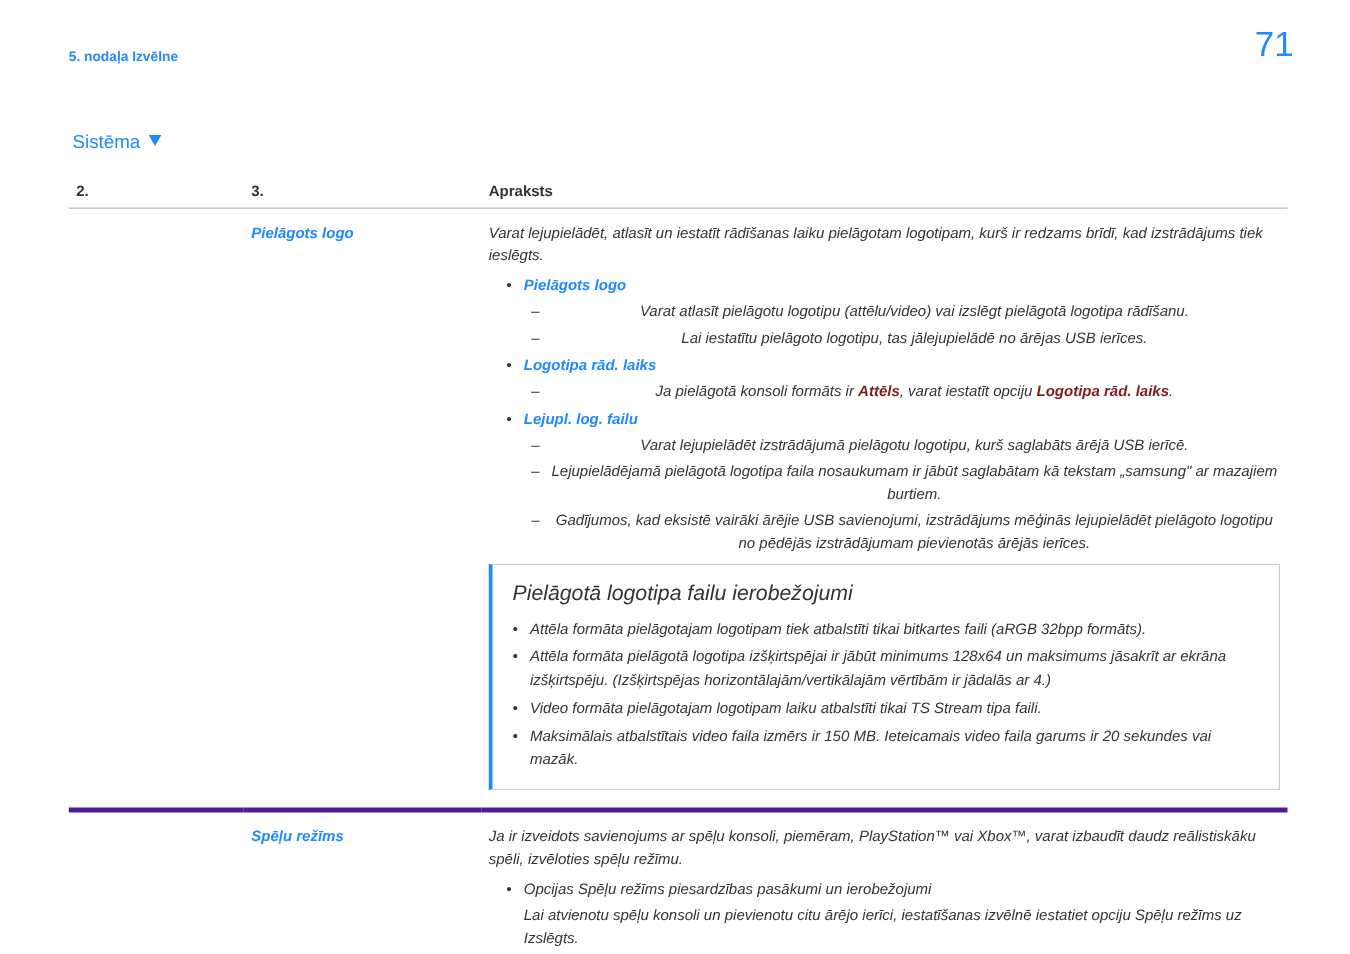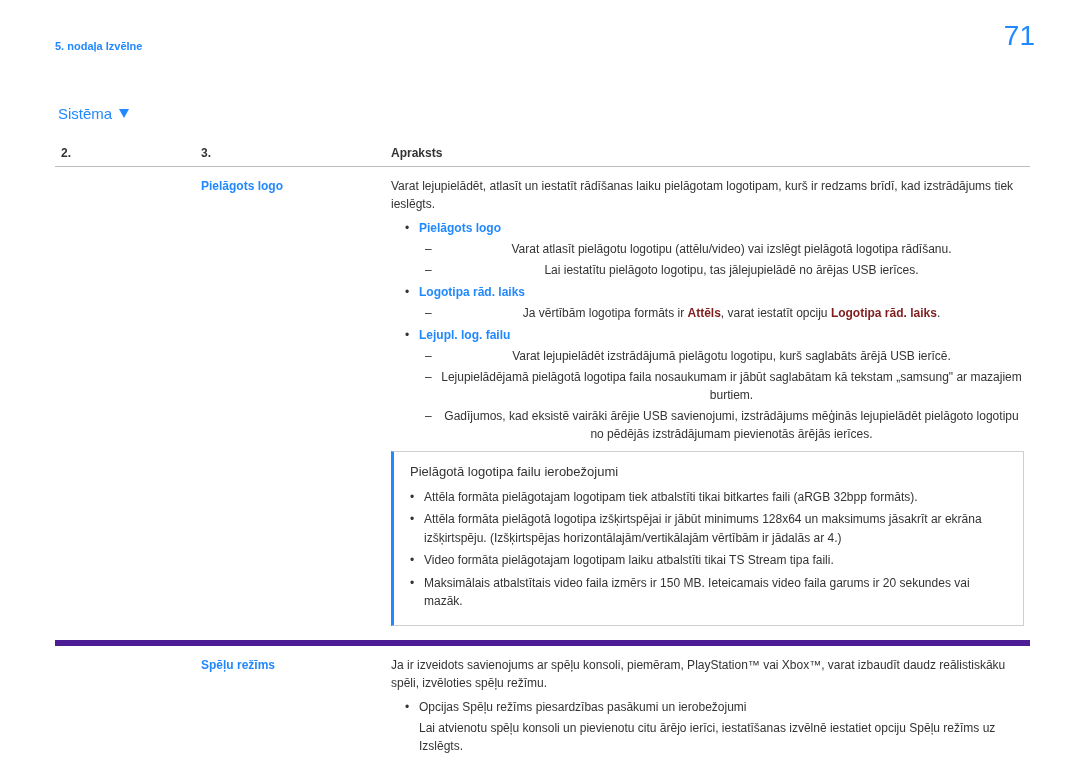--- a/index.html
+++ b/index.html
@@ -58,22 +58,23 @@
     font-size: 12px;
     font-weight: 700;
     color: #333;
     padding: 6px 6px;
     border-bottom: 1px solid #bbb;
   }
   .content-table td {
     vertical-align: top;
     font-size: 12px;
     padding: 10px 6px 12px 6px;
-    border-bottom: 6px solid #4c1d95;
+    border-bottom: 4px solid #4c1d95;
     line-height: 1.5;
+    font-style: italic;
   }
   .co11 { width: 140px; }
   .col2 { width: 190px; }
   .feature-name { color: #2189ff; font-weight: 600; }
   .subhead-link { color: #2189ff; font-weight: 600; }
   .inline-link { color: #7f1d1d; font-weight: 600; }
   ul.bulleted { list-style: none; padding-left: 10px; margin-top: 6px; }
   ul.bulleted > li { margin-bottom: 4px; position: relative; padding-left: 18px; }
   ul.bulleted > li::before {
     content: "•"; position: absolute; left: 4px; color: #333;
@@ -83,21 +84,21 @@
   ul.dashed > li::before {
     content: "‒"; position: absolute; left: 0; color: #333;
   }
   .info-box {
     border: 1px solid #cfcfcf;
     border-left: 3px solid #2189ff;
     padding: 10px 14px 10px 16px;
     margin-top: 8px;
     margin-bottom: 2px;
   }
-  .info-box-title { font-size: 13px; color: #333; margin-bottom: 6px; }
+  .info-box-title { font-size: 17px; color: #333; margin-bottom: 6px; }
   .info-box ul { list-style: none; padding-left: 0; }
   .info-box ul li { position: relative; padding-left: 14px; margin-bottom: 4px; line-height: 1.55; }
   .info-box ul li::before { content: "•"; position: absolute; left: 0; }
 </style>
 </head>
 <body>
 
 <div class="page-number">71</div>
 <a class="chapter-link">5. nodaļa Izvēlne</a>
 
@@ -126,21 +127,21 @@
             <span class="subhead-link">Pielāgots logo</span>
             <ul class="dashed">
               <li>Varat atlasīt pielāgotu logotipu (attēlu/video) vai izslēgt pielāgotā logotipa rādīšanu.</li>
               <li>Lai iestatītu pielāgoto logotipu, tas jālejupielādē no ārējas USB ierīces.</li>
             </ul>
           </li>
           <li>
             <span class="subhead-link">Logotipa rād. laiks</span>
             <ul class="dashed">
               <li>
-                <span>Ja vērtībām logotipa formāts ir </span><span class="inline-link">Attēls</span><span>, varat iestatīt opciju </span><span class="inline-link">Logotipa rād. laiks</span><span>.</span>
+                <span>Ja pielāgotā konsoli formāts ir </span><span class="inline-link">Attēls</span><span>, varat iestatīt opciju </span><span class="inline-link">Logotipa rād. laiks</span><span>.</span>
               </li>
             </ul>
           </li>
           <li>
             <span class="subhead-link">Lejupl. log. failu</span>
             <ul class="dashed">
               <li>Varat lejupielādēt izstrādājumā pielāgotu logotipu, kurš saglabāts ārējā USB ierīcē.</li>
               <li>Lejupielādējamā pielāgotā logotipa faila nosaukumam ir jābūt saglabātam kā tekstam „samsung" ar mazajiem burtiem.</li>
               <li>Gadījumos, kad eksistē vairāki ārējie USB savienojumi, izstrādājums mēģinās lejupielādēt pielāgoto logotipu no pēdējās izstrādājumam pievienotās ārējās ierīces.</li>
             </ul>

